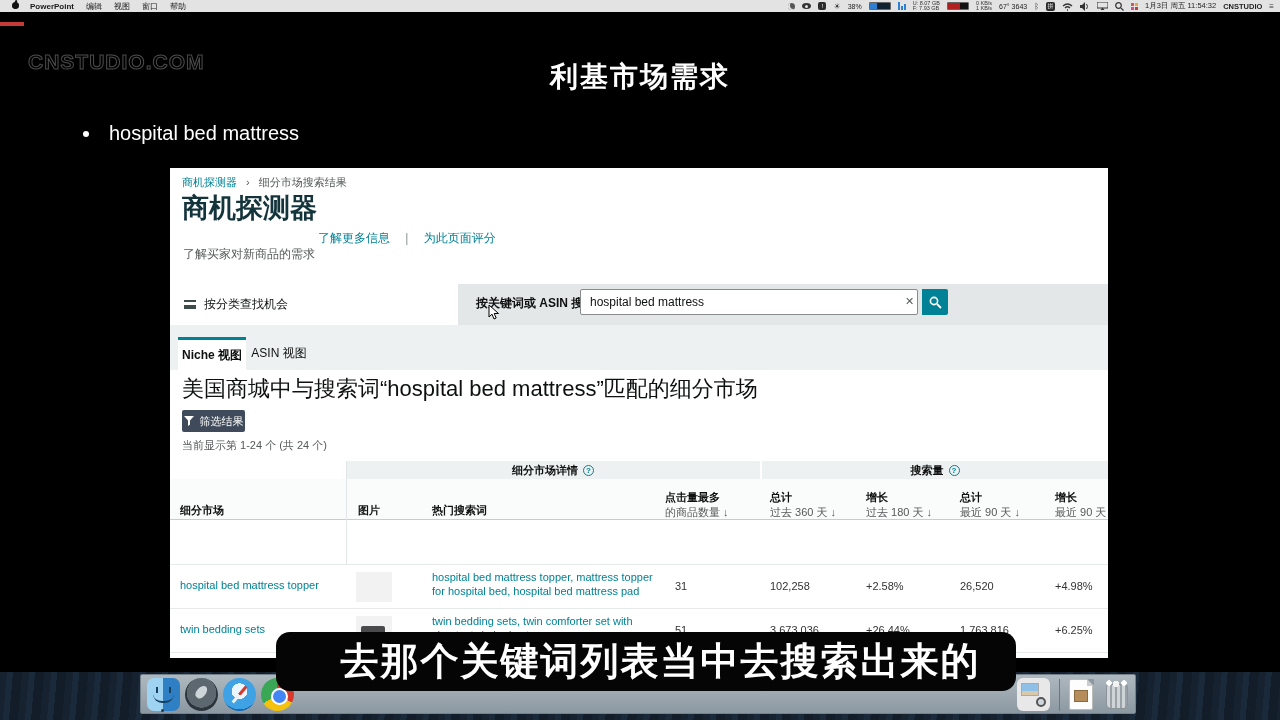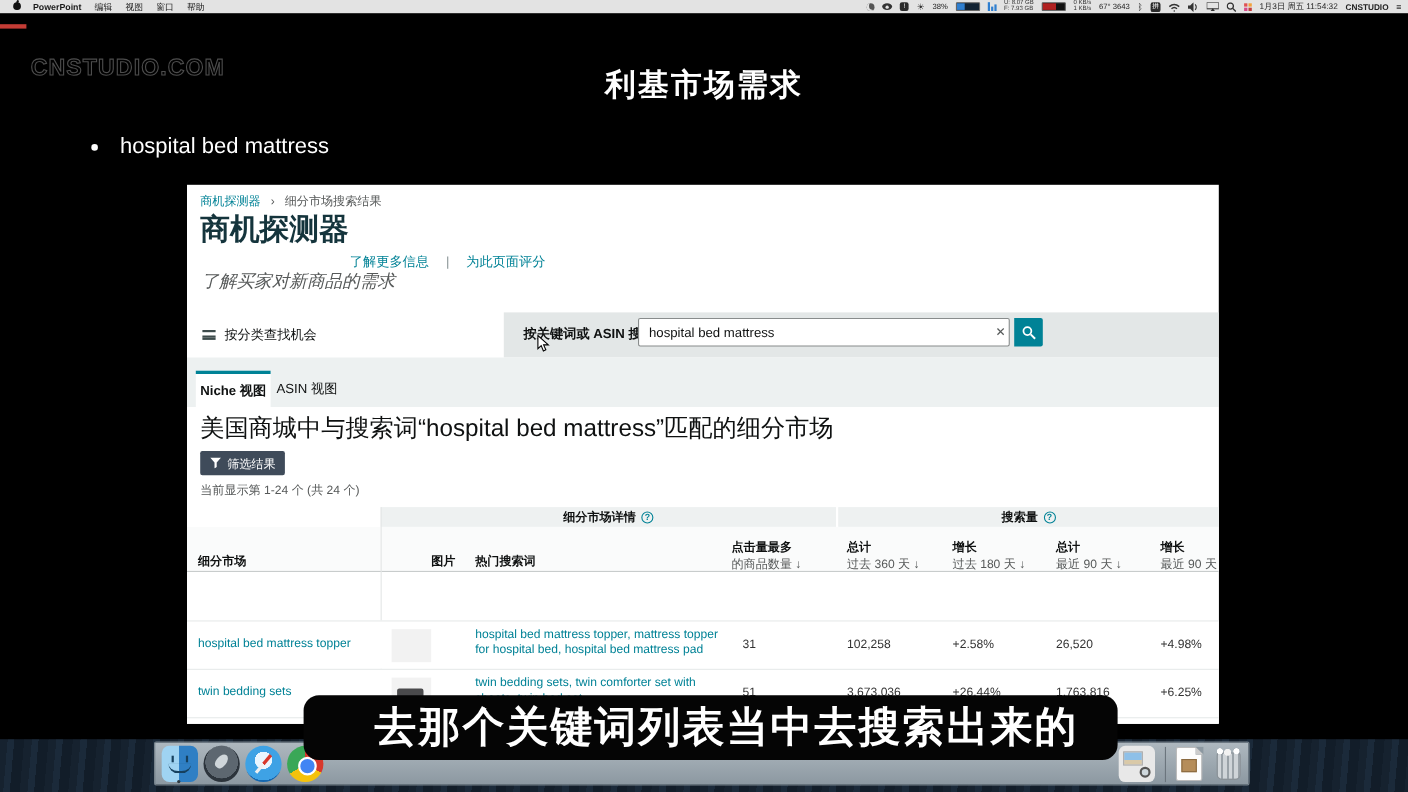--- a/index.html
+++ b/index.html
@@ -55,21 +55,21 @@
 
   
   .shot { position:absolute; top:146px; left:170px; width:938px; height:490px; background:#fff; overflow:hidden;
     color:#0f1111; font-size:11px; z-index:5; }
   .crumbs { position:absolute; top:7px; left:12px; font-size:11px; color:#565959; }
   .crumbs .lnk { color:#008296; }
   .crumbs .sep { margin:0 6px; color:#565959; }
   .h1 { position:absolute; top:22px; left:12px; font-size:27px; font-weight:bold; color:#14343c; }
   .h1links { position:absolute; top:62px; left:148px; font-size:12px; color:#008296; }
   .h1links .bar { color:#8a9596; margin:0 12px; }
-  .h1sub { position:absolute; top:78px; left:13px; font-size:16px; font-style:italic; color:#565959; }
+  .h1sub { position:absolute; top:78px; left:13px; font-size:12px; color:#565959; }
 
   .searchband { position:absolute; top:116px; left:288px; width:650px; height:41px; background:#e3e7e7; }
   .catrow { position:absolute; top:128px; left:14px; display:flex; align-items:center; gap:8px; font-size:12px; color:#0f1111; }
   .hamb { width:12px; height:9px; border-top:2px solid #3e4c4c; border-bottom:2px solid #3e4c4c; position:relative; }
   .hamb:after { content:""; position:absolute; left:0; right:0; top:2.5px; height:2px; background:#3e4c4c; }
   .srchlabel { position:absolute; top:127px; left:306px; font-size:12px; font-weight:bold; color:#0f1111; }
   .srchinput { position:absolute; top:121px; left:410px; width:338px; height:26px; background:#fff;
     border:1px solid #888c8c; border-radius:2px; font-size:12px; color:#0f1111; padding:0 24px 0 9px;
     font-family:"Liberation Sans",sans-serif; }
   .clearx { position:absolute; top:127px; left:735px; font-size:11px; color:#565959; }
@@ -77,21 +77,21 @@
     border:none; border-radius:0 2px 2px 0; display:flex; align-items:center; justify-content:center; }
 
   .tabband { position:absolute; top:157px; left:0; width:938px; height:45px; background:#edf1f1; }
   .tab { position:absolute; top:169px; height:33px; font-size:12px; color:#0f1111; display:flex;
     align-items:center; justify-content:center; }
   .tab.active { left:8px; width:68px; background:#fff; border-top:3px solid #008296; font-weight:bold; }
   .tab.inactive { left:76px; width:66px; }
   .content { position:absolute; top:202px; left:0; width:938px; bottom:0; background:#fff; }
 
   .rheading { position:absolute; top:206px; left:12px; font-size:22px; color:#0f1111; }
-  .filterbtn { position:absolute; top:242px; left:12px; width:77px; height:22px; background:#3f4b5a; color:#fff;
+  .filterbtn { position:absolute; top:242px; left:12px; width:63px; height:22px; background:#3f4b5a; color:#fff;
     border:none; border-radius:2px; font-size:11px; display:flex; align-items:center; justify-content:center; gap:6px; }
   .showing { position:absolute; top:270px; left:12px; font-size:11px; color:#565959; }
 
   
   .grp { position:absolute; top:293px; height:18px; background:#eef1f1; font-size:11px; font-weight:bold;
     color:#0f1111; display:flex; align-items:center; justify-content:center; gap:5px; }
   .grp.g1 { left:176px; width:414px; }
   .grp.g2 { left:592px; width:346px; }
   .qmark { display:inline-flex; width:11px; height:11px; border:1px solid #008296; border-radius:50%;
     color:#008296; font-size:8px; align-items:center; justify-content:center; font-weight:bold; }
@@ -286,21 +286,21 @@
       <div class="grp g1">
         <span>细分市场详情</span>
           <span class="qmark">?</span>
       </div>
       <div class="grp g2">
         <span>搜索量</span>
           <span class="qmark">?</span>
       </div>
       <div class="thead">
         <div class="th" style="left:10px; top:24px;">细分市场</div>
-        <div class="th" style="left:188px; top:24px;margin-left:34px;">图片</div>
+        <div class="th" style="left:188px; top:24px;">图片</div>
         <div class="th" style="left:262px; top:24px;">热门搜索词</div>
         <div class="th" style="left:495px; top:11px;">
           <span>点击量最多</span><span class="sub"><span>的商品数量</span> <span class="arrow">↓</span></span>
         </div>
         <div class="th" style="left:600px; top:11px;">
           <span>总计</span><span class="sub"><span>过去 360 天</span> <span class="arrow">↓</span></span>
         </div>
         <div class="th" style="left:696px; top:11px;">
           <span>增长</span><span class="sub"><span>过去 180 天</span> <span class="arrow">↓</span></span>
         </div>

